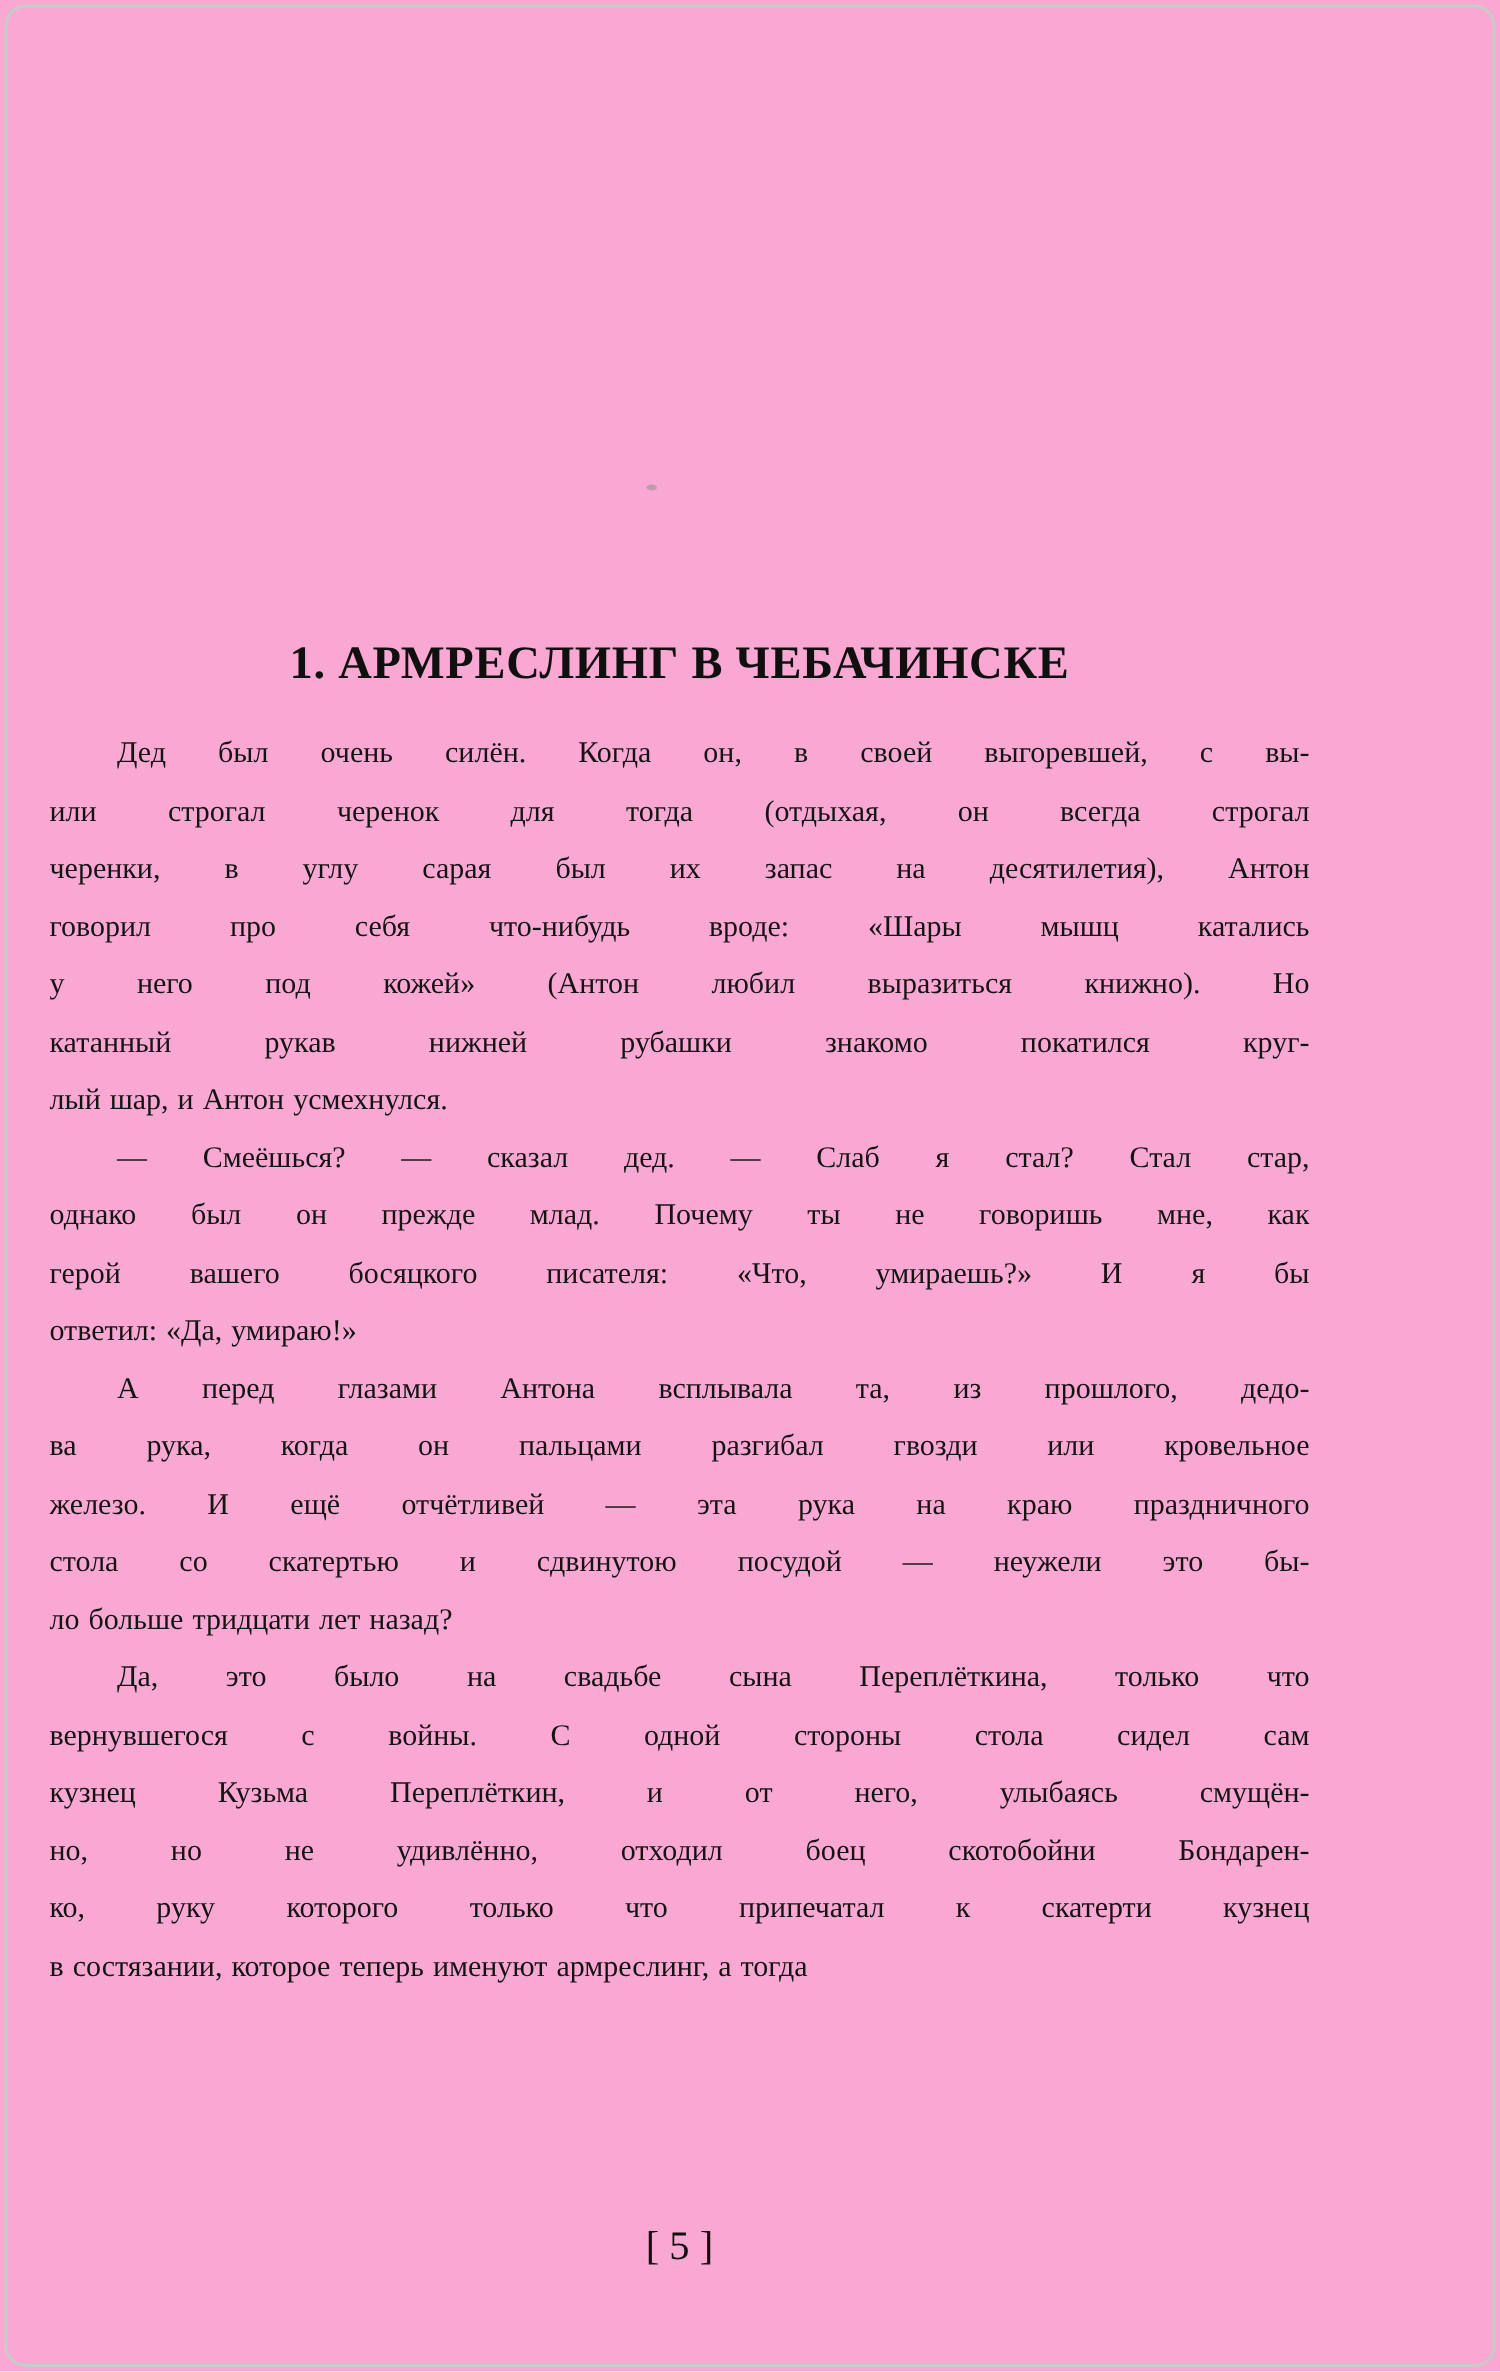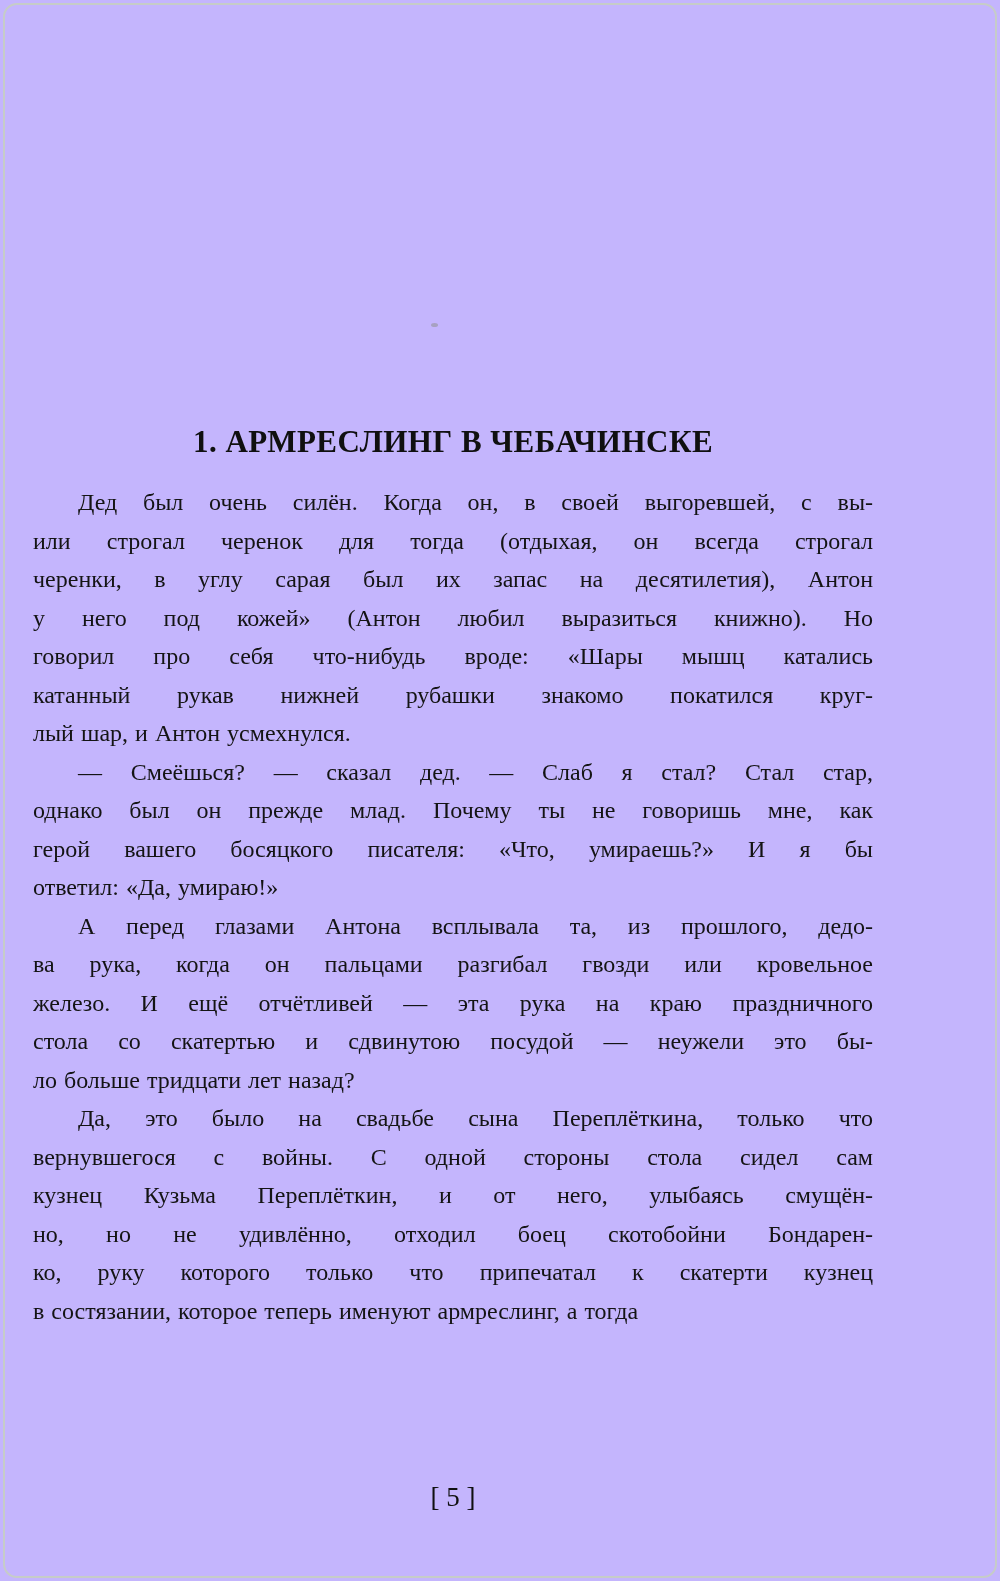--- a/index.html
+++ b/index.html
@@ -4,21 +4,21 @@
 <style>
   html, body {
     margin: 0;
     padding: 0;
     background: #ffffff;
   }
   .page {
     position: relative;
     width: 1000px;
     height: 1581px;
-    background: #c4b5fd;
+    background: #f9a8d4;
     font-family: "Liberation Serif", serif;
     color: #141414;
     overflow: hidden;
   }
   .scan-border {
     position: absolute;
     inset: 3px;
     border: 2px solid #c6ccc8;
     border-radius: 14px;
     pointer-events: none;
@@ -43,21 +43,21 @@
     font-size: 31px;
     font-weight: bold;
     letter-spacing: 0.5px;
     color: #101010;
   }
   .body-text {
     position: absolute;
     top: 483px;
     left: 33px;
     width: 840px;
-    font-size: 24px;
+    font-size: 20px;
     line-height: 38.5px;
     word-spacing: 1px;
   }
   .paragraph {
     margin: 0;
   }
   .line {
     text-align: justify;
     text-align-last: justify;
     white-space: normal;
@@ -87,22 +87,22 @@
   <div class="scan-border"></div>
   <div class="scan-artifact"></div>
 
   <h1 class="chapter-title">1. АРМРЕСЛИНГ В ЧЕБАЧИНСКЕ</h1>
 
   <div class="body-text" id="paragraphs">
       <div class="paragraph">
         <div class="line first">Дед был очень силён. Когда он, в своей выгоревшей, с вы-</div>
         <div class="line">или строгал черенок для тогда (отдыхая, он всегда строгал</div>
         <div class="line">черенки, в углу сарая был их запас на десятилетия), Антон</div>
+        <div class="line">говорил про себя что-нибудь вроде: «Шары мышц катались</div>
         <div class="line">у него под кожей» (Антон любил выразиться книжно). Но</div>
-        <div class="line">говорил про себя что-нибудь вроде: «Шары мышц катались</div>
         <div class="line">катанный рукав нижней рубашки знакомо покатился круг-</div>
         <div class="line last">лый шар, и Антон усмехнулся.</div>
       </div>
       <div class="paragraph">
         <div class="line first">— Смеёшься? — сказал дед. — Слаб я стал? Стал стар,</div>
         <div class="line">однако был он прежде млад. Почему ты не говоришь мне, как</div>
         <div class="line">герой вашего босяцкого писателя: «Что, умираешь?» И я бы</div>
         <div class="line last">ответил: «Да, умираю!»</div>
       </div>
       <div class="paragraph">

